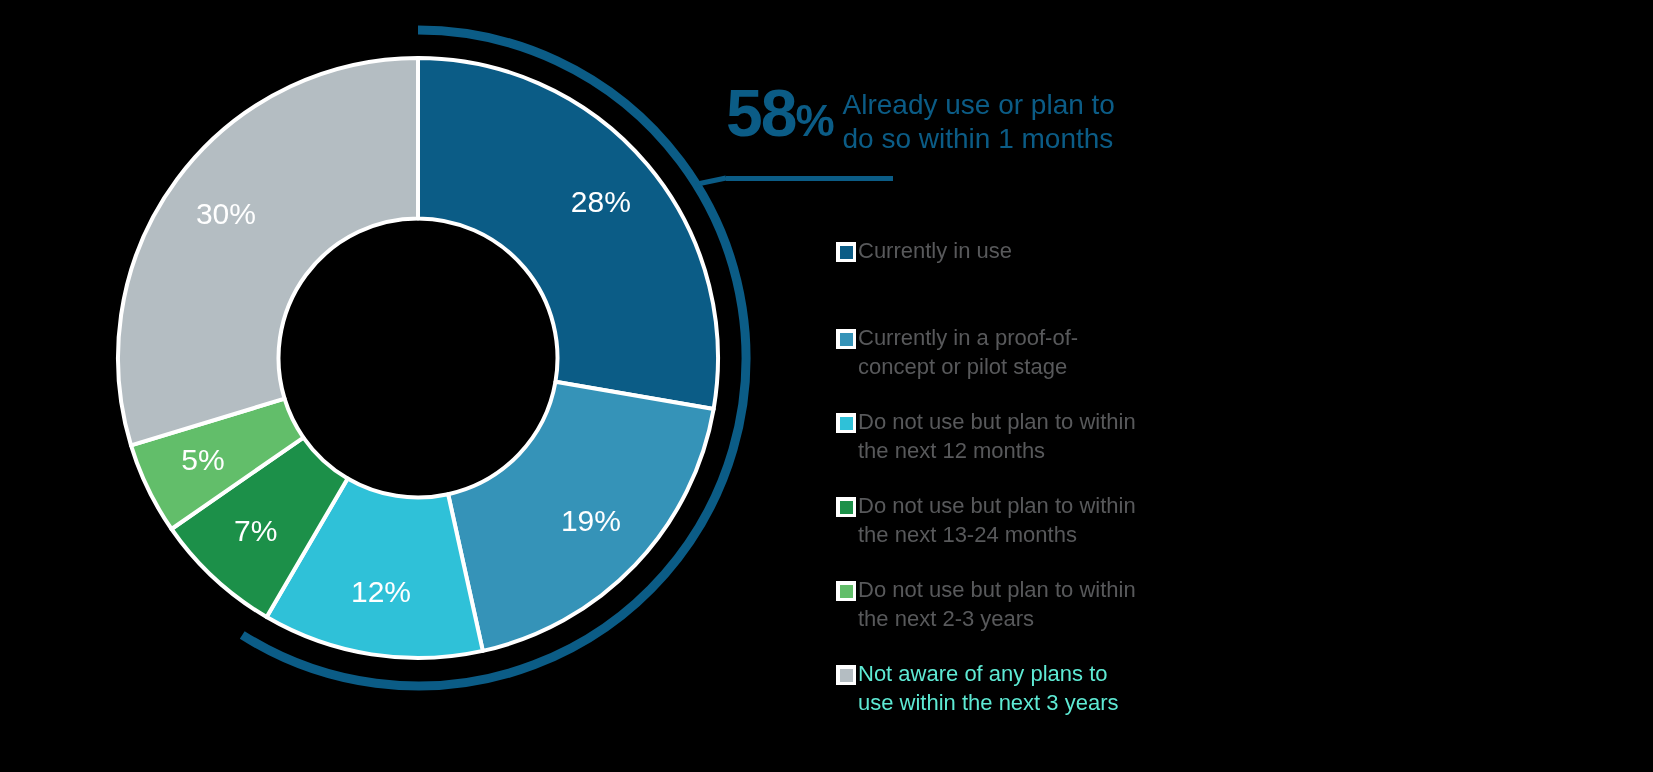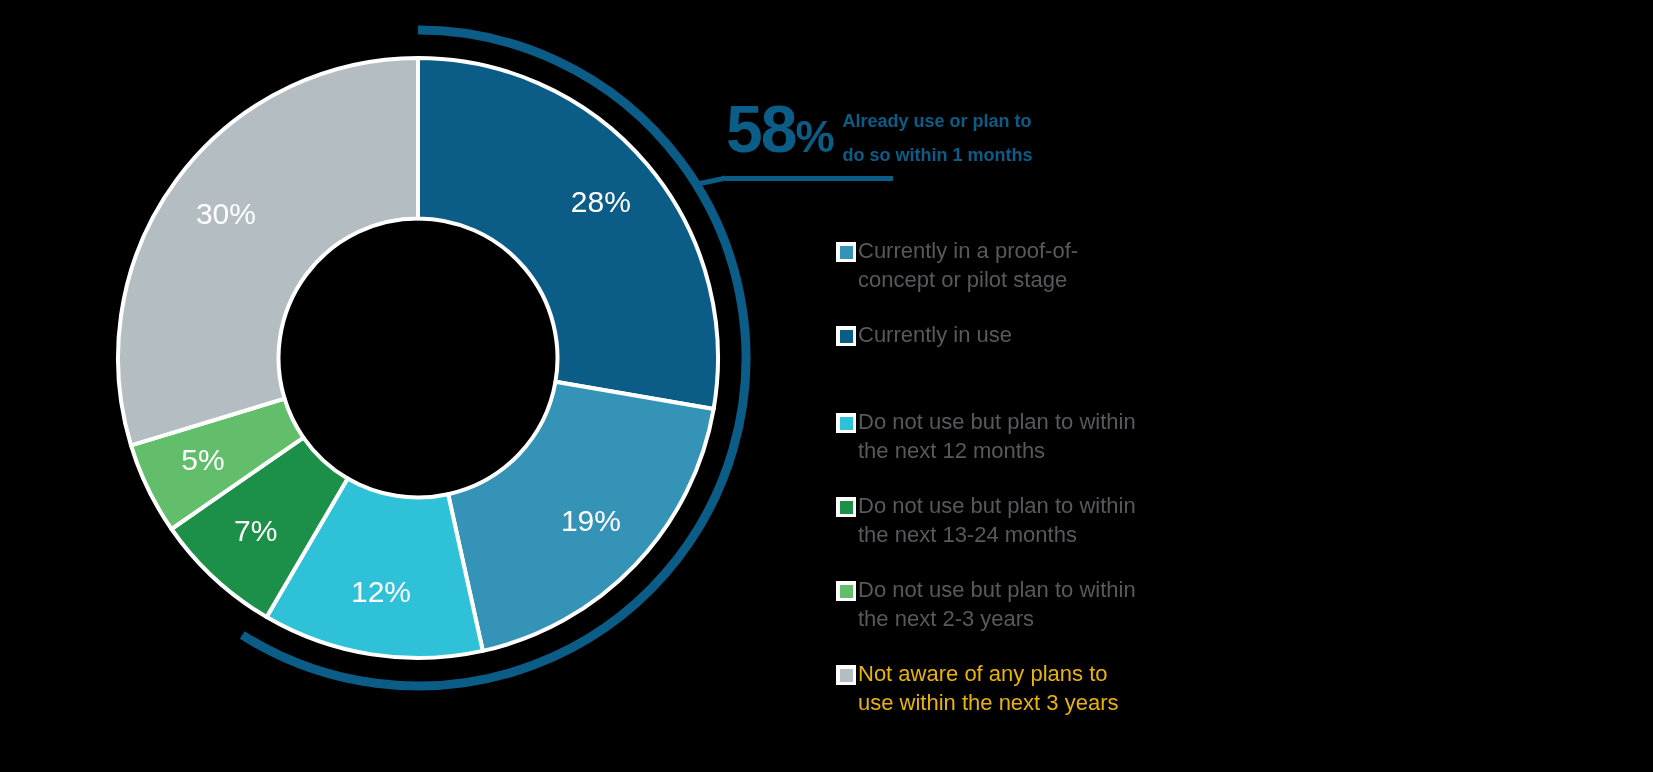--- a/index.html
+++ b/index.html
@@ -40,21 +40,21 @@
     font-size: 30px;
     fill: #ffffff;
     text-anchor: middle;
     dominant-baseline: middle;
   }
 
   
   #callout {
     position: absolute;
     left: 726px;
-    top: 96px;
+    top: 80px;
     width: 620px;
     height: 100px;
   }
   #callout-row {
     display: flex;
     align-items: flex-start;
     gap: 10px;
   }
   #callout-big {
     font-family: "Liberation Sans", sans-serif;
@@ -66,22 +66,22 @@
     white-space: nowrap;
     padding-top: 2px;
   }
   #callout-big .pct-sign {
     font-size: 44px;
     line-height: 44px;
     vertical-align: baseline;
   }
   #callout-text {
     font-family: "Liberation Sans", sans-serif;
-    font-weight: bold;
-    font-size: 18px;
+    font-weight: normal;
+    font-size: 28px;
     line-height: 34px;
     color: #0B5C86;
     padding-top: 8px;
     white-space: nowrap;
   }
   #callout-rule {
     position: absolute;
     left: 726px;
     top: 176px;
     width: 167px;
@@ -163,33 +163,33 @@
       </div>
       <div id="callout-text">
         <div>Already use or plan to</div>
         <div>do so within 1 months</div>
       </div>
     </div>
   </div>
   <div id="callout-rule"></div>
 
   <div id="legend">
+      <div class="legend-item" style="margin-bottom: 58px;">
+        <span class="legend-swatch-box">
+          <span class="legend-swatch" style="background: rgb(11, 92, 134);"></span>
+        </span>
+        <span class="legend-label" style="color: rgb(88, 89, 91);">Currently in use</span>
+      </div>
       <div class="legend-item" style="margin-bottom: 26px;">
         <span class="legend-swatch-box">
           <span class="legend-swatch" style="background: rgb(53, 147, 184);"></span>
         </span>
         <span class="legend-label" style="color: rgb(88, 89, 91);">Currently in a proof-of-
 concept or pilot stage</span>
       </div>
-      <div class="legend-item" style="margin-bottom: 58px;">
-        <span class="legend-swatch-box">
-          <span class="legend-swatch" style="background: rgb(11, 92, 134);"></span>
-        </span>
-        <span class="legend-label" style="color: rgb(88, 89, 91);">Currently in use</span>
-      </div>
       <div class="legend-item" style="margin-bottom: 26px;">
         <span class="legend-swatch-box">
           <span class="legend-swatch" style="background: rgb(47, 193, 216);"></span>
         </span>
         <span class="legend-label" style="color: rgb(88, 89, 91);">Do not use but plan to within
 the next 12 months</span>
       </div>
       <div class="legend-item" style="margin-bottom: 26px;">
         <span class="legend-swatch-box">
           <span class="legend-swatch" style="background: rgb(28, 144, 73);"></span>
@@ -201,18 +201,18 @@
         <span class="legend-swatch-box">
           <span class="legend-swatch" style="background: rgb(98, 190, 106);"></span>
         </span>
         <span class="legend-label" style="color: rgb(88, 89, 91);">Do not use but plan to within
 the next 2-3 years</span>
       </div>
       <div class="legend-item" style="margin-bottom: 0px;">
         <span class="legend-swatch-box">
           <span class="legend-swatch" style="background: rgb(180, 189, 194);"></span>
         </span>
-        <span class="legend-label" style="color: #eab308;">Not aware of any plans to
+        <span class="legend-label" style="color: #5eead4;">Not aware of any plans to
 use within the next 3 years</span>
       </div>
     </div>
 
 </div>
 
 </body></html>

